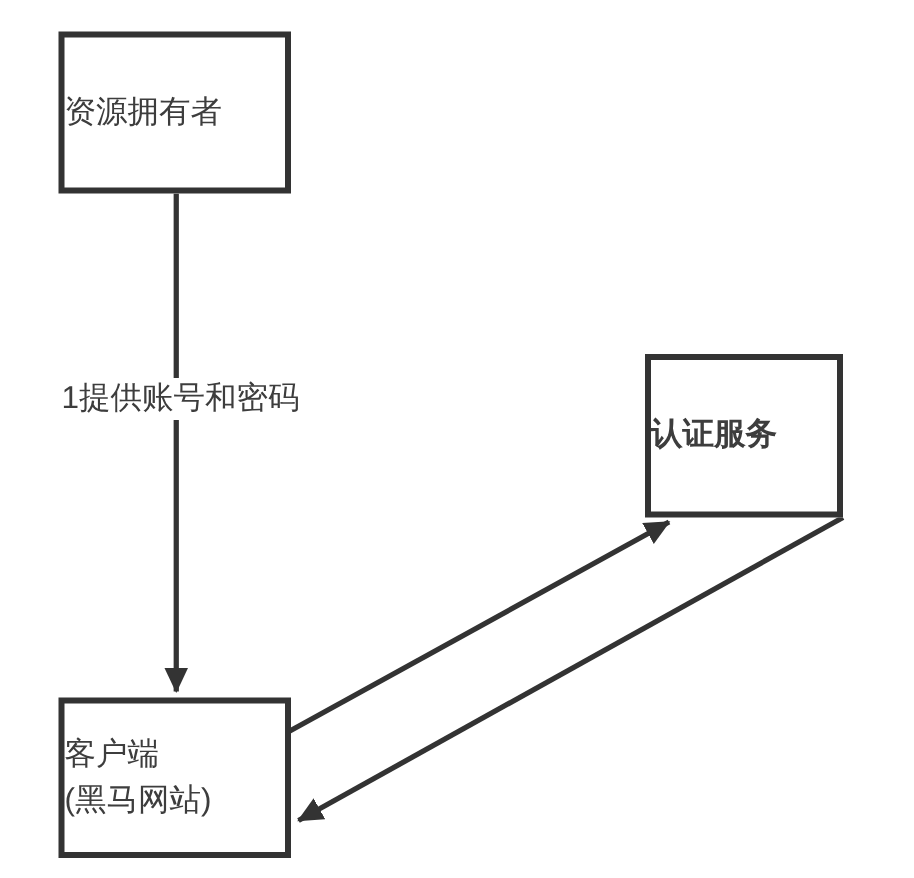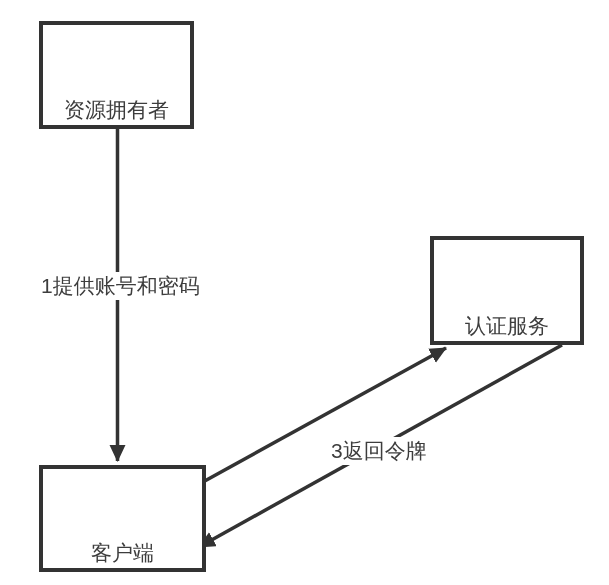--- a/index.html
+++ b/index.html
@@ -45,56 +45,56 @@
   }
   .node {
     position: absolute;
     z-index: 3;
     background: var(--bg-color);
     border: 4px solid var(--line-color);
     color: var(--text-color);
     font-size: 21px;
     line-height: 1.45;
     display: flex;
-    flex-direction: row;
-    align-items: flex-end;
+    flex-direction: column;
+    align-items: flex-start;
     justify-content: center;
     text-align: center;
   }
   .node-resource-owner { left: 39px;  top: 21px;  width: 155px; height: 108px; }
-  .node-auth-service   { left: 430px; top: 236px; width: 154px; height: 109px; }
-  .node-client         { left: 39px;  top: 465px; width: 167px; height: 107px; }
-  .label-1 { left: 39px;  top: 252px; margin-top: 20px; }
+  .node-auth-service   { left: 430px; top: 236px; width: 132px; height: 109px; font-weight: bold; }
+  .node-client         { left: 39px;  top: 465px; width: 155px; height: 107px; }
+  .label-1 { left: 39px;  top: 252px; }
   .label-2 { left: 254px; top: 403px; }
   .label-3 { left: 329px; top: 437px; }
 </style>
 </head>
 <body>
 
 <div class="canvas">
 
   <svg class="edge-layer" viewBox="0 0 609 585" xmlns="http://www.w3.org/2000/svg">
     <defs>
       <marker id="arrowhead" markerUnits="userSpaceOnUse" markerWidth="20" markerHeight="18" refX="16" refY="8" orient="auto">
         <path d="M0,0 L17,8 L0,16 Z"></path>
       </marker>
     </defs>
     <line x1="117.5" y1="129" x2="117.5" y2="461" marker-end="url(#arrowhead)"></line>
     <line x1="192" y1="488" x2="446" y2="348" marker-end="url(#arrowhead)"></line>
     <line x1="562" y1="345" x2="199" y2="547" marker-end="url(#arrowhead)"></line>
   </svg>
 
   <div class="edge-label label-1">1提供账号和密码</div>
-  <div class="edge-label label-3">3返回令牌</div>
 
   <div class="node node-resource-owner">
     <span>资源拥有者</span>
   </div>
 
   <div class="node node-auth-service">
     <span>认证服务</span>
   </div>
 
   <div class="node node-client">
     <span>客户端</span>
+    <span>(黑马网站)</span>
   </div>
 
 </div>
 
 </body></html>

